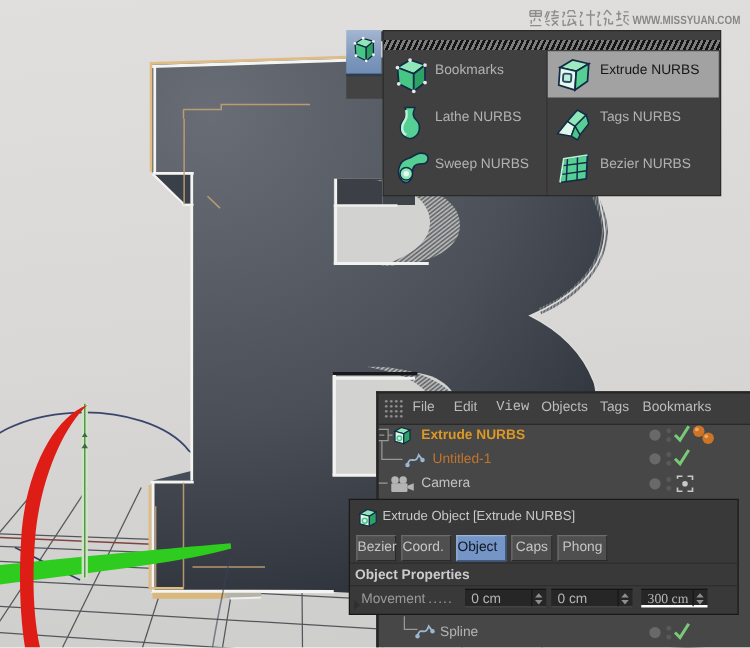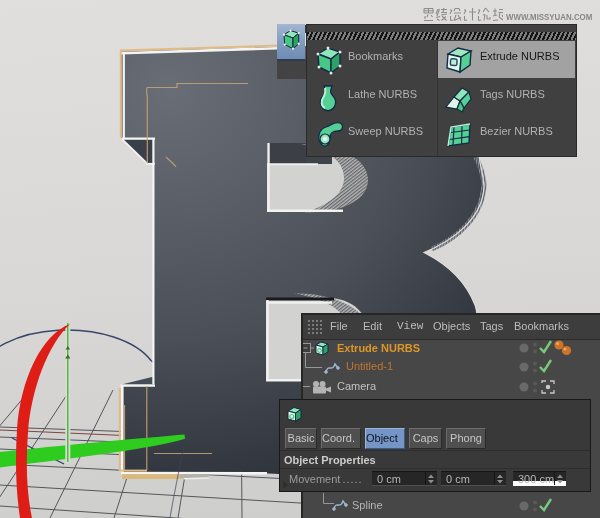--- a/index.html
+++ b/index.html
@@ -338,37 +338,38 @@
 </div>
 
 <div class="abs" style="left:280px;top:400px;width:310px;height:91px;background:#393939;box-shadow:0 0 0 1px #191919;">
 
   <svg class="abs" style="left:6px;top:6px;" width="16" height="16" viewBox="0 0 16 16">
     <path d="M2,5 L8,1.5 L15,3.5 L9.5,7 Z" fill="#8fe6b8" stroke="#132b46" stroke-width="1"></path>
     <path d="M2,5 L9.5,7 L9.5,15 L2,13 Z" fill="#dff7ea" stroke="#132b46" stroke-width="1"></path>
     <path d="M9.5,7 L15,3.5 L15,12 L9.5,15 Z" fill="#2da266" stroke="#132b46" stroke-width="1"></path>
     <circle cx="5.8" cy="10.5" r="2" fill="none" stroke="#47c685" stroke-width="1.2"></circle>
   </svg>
-
-  <div class="abs" style="left:5px;top:28px;height:19px;background:#4f4f4f;border:1px solid #6c6c6c;border-bottom-color:#2a2a2a;border-right-color:#2a2a2a;width:30px;text-align:center;font-size:11px;color:#c6c6c6;line-height:19px;">Basic</div>
+  <div class="abs" style="left:26px;top:7px;font-size:10.5px;color:#c9c9c9;">Extrude Object [Extrude NURBS]</div>
+
+  <div class="abs" style="left:5px;top:28px;height:19px;background:#4f4f4f;border:1px solid #6c6c6c;border-bottom-color:#2a2a2a;border-right-color:#2a2a2a;width:30px;text-align:center;font-size:11px;color:#c6c6c6;line-height:19px;">Bezier</div>
   <div class="abs" style="left:41px;top:28px;height:19px;background:#4f4f4f;border:1px solid #6c6c6c;border-bottom-color:#2a2a2a;border-right-color:#2a2a2a;width:38px;font-size:11px;color:#c6c6c6;line-height:19px;">Coord.</div>
   <div class="abs" style="left:85px;top:28px;height:19px;background:#7495c5;border:1px solid #9ab4da;border-bottom-color:#3c5a84;border-right-color:#3c5a84;width:38px;text-align:left;font-size:11px;color:#0e1420;line-height:19px;">Object</div>
   <div class="abs" style="left:129px;top:28px;height:19px;background:#4f4f4f;border:1px solid #6c6c6c;border-bottom-color:#2a2a2a;border-right-color:#2a2a2a;width:31px;text-align:center;font-size:11px;color:#c6c6c6;line-height:19px;">Caps</div>
   <div class="abs" style="left:166px;top:28px;height:19px;background:#4f4f4f;border:1px solid #6c6c6c;border-bottom-color:#2a2a2a;border-right-color:#2a2a2a;width:38px;text-align:center;font-size:11px;color:#c6c6c6;line-height:19px;">Phong</div>
 
   <div class="abs" style="left:0;top:50px;width:310px;height:1px;background:#2e2e2e;"></div>
   <div class="abs" style="left:4px;top:54px;font-size:11px;font-weight:bold;color:#cccccc;">Object Properties</div>
   <div class="abs" style="left:0;top:68px;width:310px;height:1px;background:#2e2e2e;"></div>
 
   <div class="abs" style="left:3px;top:75px;width:5px;height:8px;"><svg width="5" height="8">
         <path d="M0,0 L5,4 L0,8 Z" fill="#2f2f2f"></path>
       </svg></div>
   <div class="abs" style="left:9px;top:73px;font-size:11px;color:#9b9b9b;">Movement . . . . .</div>
   <div class="abs" style="left:92px;top:71px;width:65px;height:15px;background:#262626;border-top:1px solid #161616;border-bottom:1px solid #4e4e4e;font-size:11px;color:#b6b6b6;line-height:15px;padding-left:5px;box-sizing:border-box;">0 cm<svg class="abs" style="right:2px;top:2px;" width="8" height="10" viewBox="0 0 8 10">
         <path d="M1,4 L4,0.5 L7,4 Z M1,6 L4,9.5 L7,6 Z" fill="#8e8e8e"></path>
       </svg><div class="abs" style="right:11px;top:0;width:1px;height:13px;background:#161616;"></div></div>
   <div class="abs" style="left:161px;top:71px;width:65px;height:15px;background:#262626;border-top:1px solid #161616;border-bottom:1px solid #4e4e4e;font-size:11px;color:#b6b6b6;line-height:15px;padding-left:5px;box-sizing:border-box;">0 cm<svg class="abs" style="right:2px;top:2px;" width="8" height="10" viewBox="0 0 8 10">
         <path d="M1,4 L4,0.5 L7,4 Z M1,6 L4,9.5 L7,6 Z" fill="#8e8e8e"></path>
       </svg><div class="abs" style="right:11px;top:0;width:1px;height:13px;background:#161616;"></div></div>
-  <div class="abs" style="left:233px;top:71px;width:53px;height:15px;background:#262626;border-top:1px solid #161616;border-bottom:5px solid #ffffff;font-size:11px;color:#b6b6b6;line-height:15px;padding-left:5px;box-sizing:border-box;">300 cm<svg class="abs" style="right:2px;top:2px;" width="8" height="10" viewBox="0 0 8 10">
+  <div class="abs" style="left:233px;top:71px;width:53px;height:15px;background:#262626;border-top:1px solid #161616;border-bottom:2px solid #ffffff;font-size:11px;color:#b6b6b6;line-height:15px;padding-left:5px;box-sizing:border-box;font-family:Liberation Serif, serif;">300 cm<svg class="abs" style="right:2px;top:2px;" width="8" height="10" viewBox="0 0 8 10">
         <path d="M1,4 L4,0.5 L7,4 Z M1,6 L4,9.5 L7,6 Z" fill="#8e8e8e"></path>
       </svg><div class="abs" style="right:11px;top:0;width:1px;height:13px;background:#161616;"></div></div>
 </div>
 
 </body></html>

